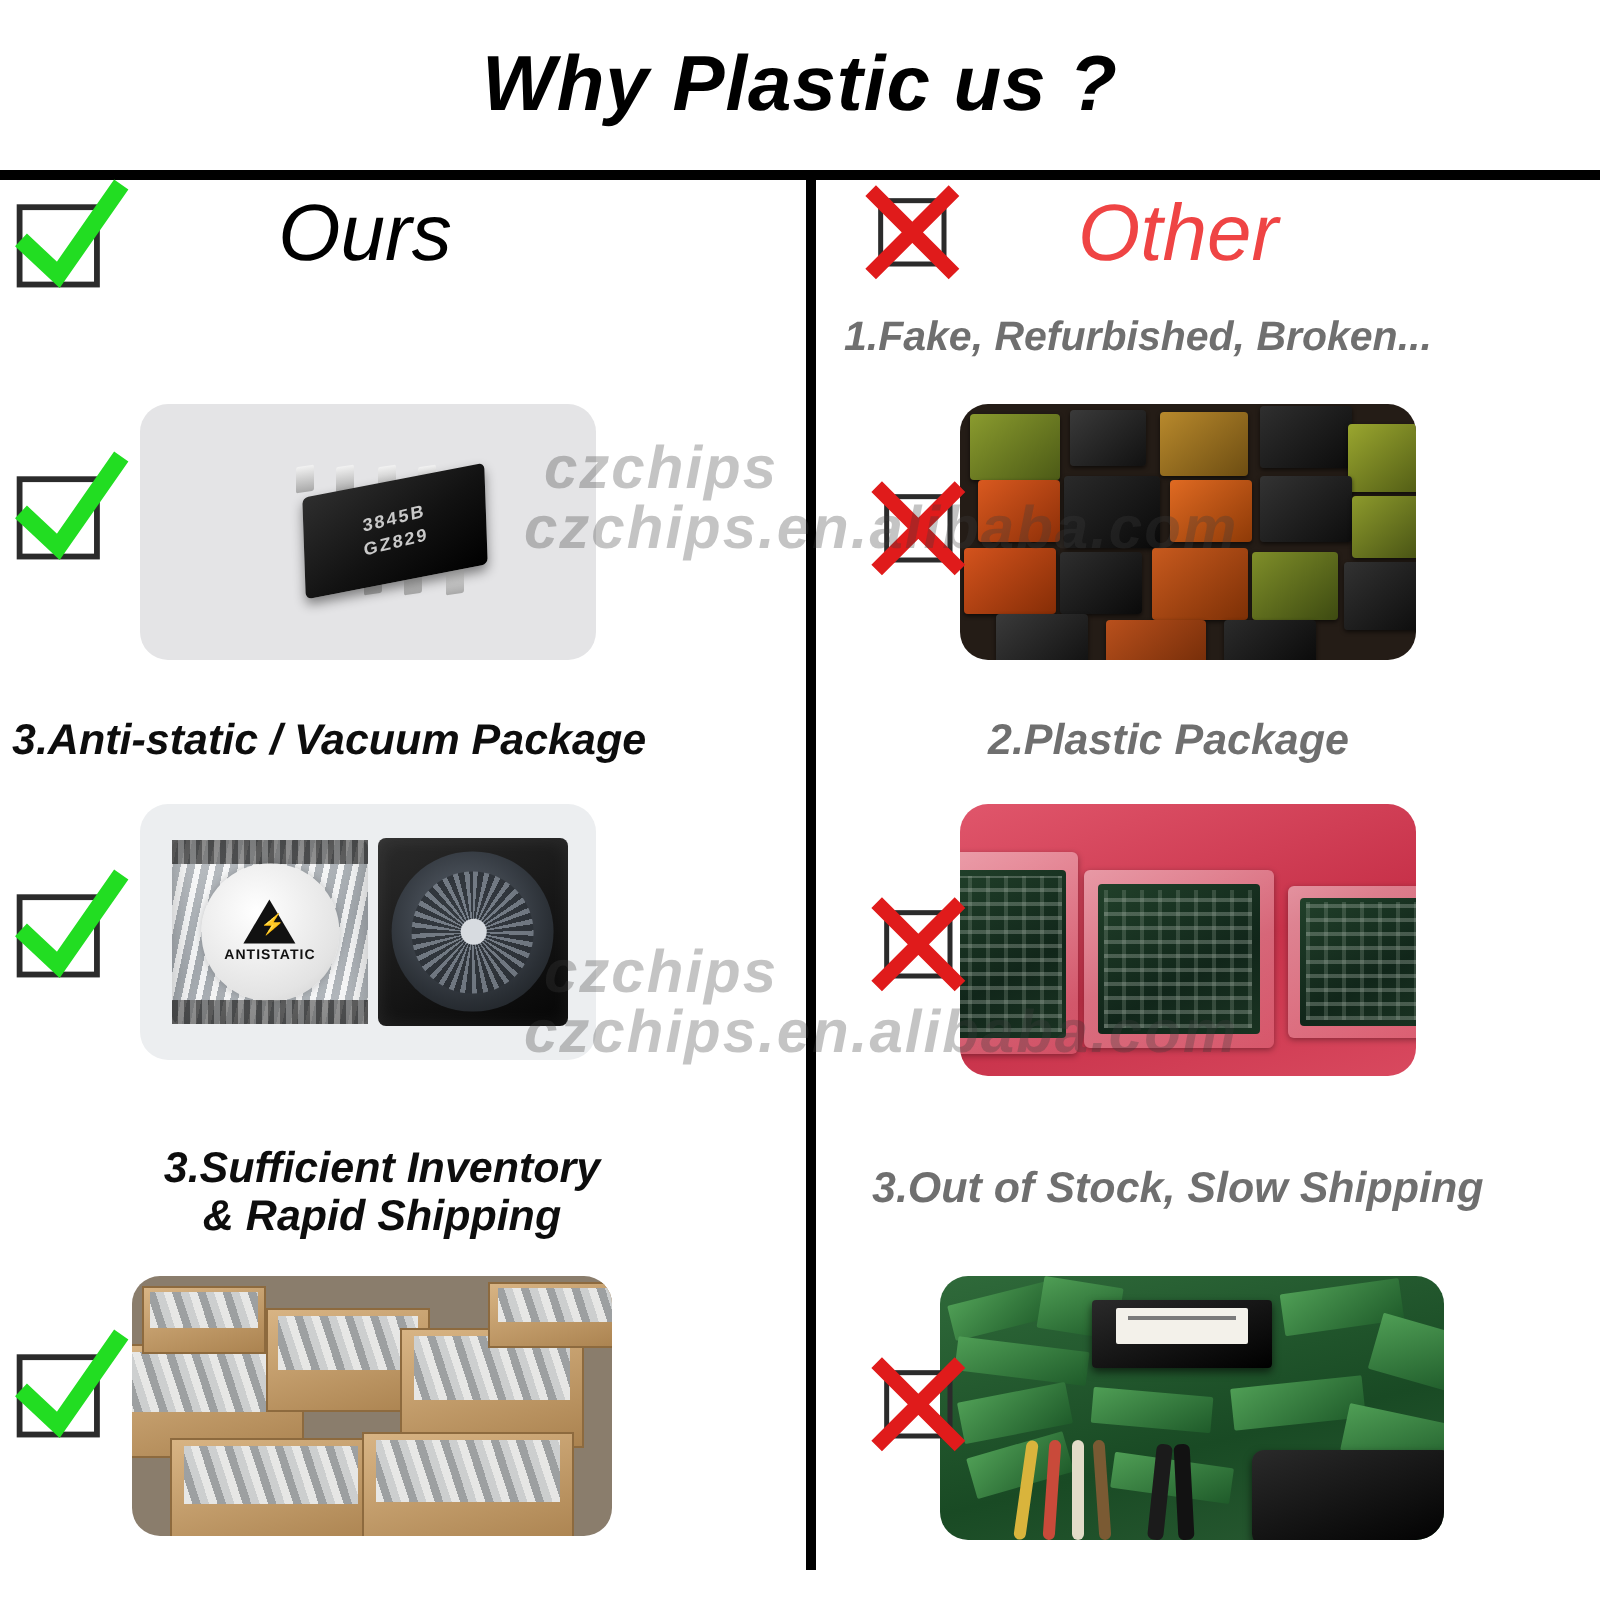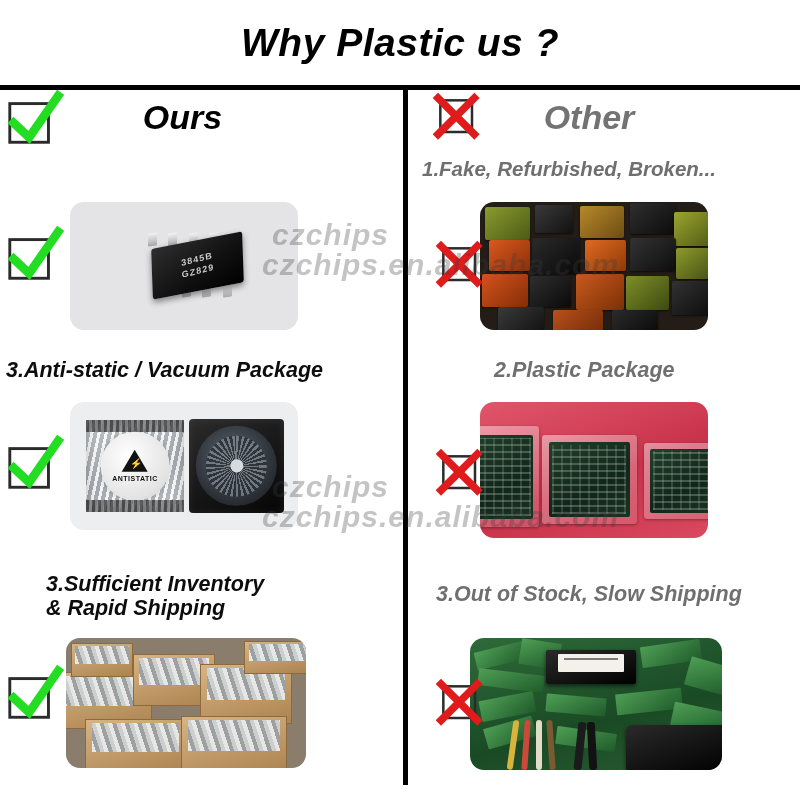--- a/index.html
+++ b/index.html
@@ -34,25 +34,25 @@
   .col { position:absolute; top:90px; height:695px; }
   .col-left  { left:0px;   width:403px; }
   .col-right { left:408px; width:392px; }
 
   
   .col-head {
     position:absolute; top:0; left:0; width:100%; height:55px;
     display:flex; align-items:center;
   }
   .col-head .head-text {
-    flex:1; text-align:center; font-size:34px;
-    font-weight:bold; font-style:italic;
+    flex:1; text-align:center; font-size:40px;
+    font-weight:normal; font-style:italic;
   }
   .head-ours  { color:#000; padding-right:38px; }
-  .head-other { color:#737373; padding-right:30px; }
+  .head-other { color:#ef4444; padding-right:30px; }
 
   
   .mark { position:absolute; width:58px; height:58px; }
   .mark svg { width:100%; height:100%; display:block; overflow:visible; }
 
   
   .row-label {
     position:absolute; font-weight:bold; font-style:italic;
     line-height:1.12; white-space:pre-line;
   }
@@ -248,21 +248,21 @@
             <div class="tri"></div>
             <div class="tri-cap">ANTISTATIC</div>
           </div>
         </div>
         <div class="reelbox">
           <div class="reel"></div>
         </div>
       </div>
     </div>
 
-    <div class="row-label label-ours" style="left:46px; top:482px; font-size:21.5px; width:290px;">3.Sufficient Inventory
+    <div class="row-label label-ours" style="left:46px; top:482px; font-size:21.5px; text-align:center; width:290px;">3.Sufficient Inventory
 &amp; Rapid Shipping</div>
 
     <div class="photo ph-boxes" style="left:66px; top:548px; width:240px; height:130px;">
       <div class="inner">
         <div class="bx" style="left:-4%;  top:26%; width:40%; height:44%;">
             <div class="fill"></div>
           </div>
         <div class="bx" style="left:28%;  top:12%; width:34%; height:40%;">
             <div class="fill"></div>
           </div>

